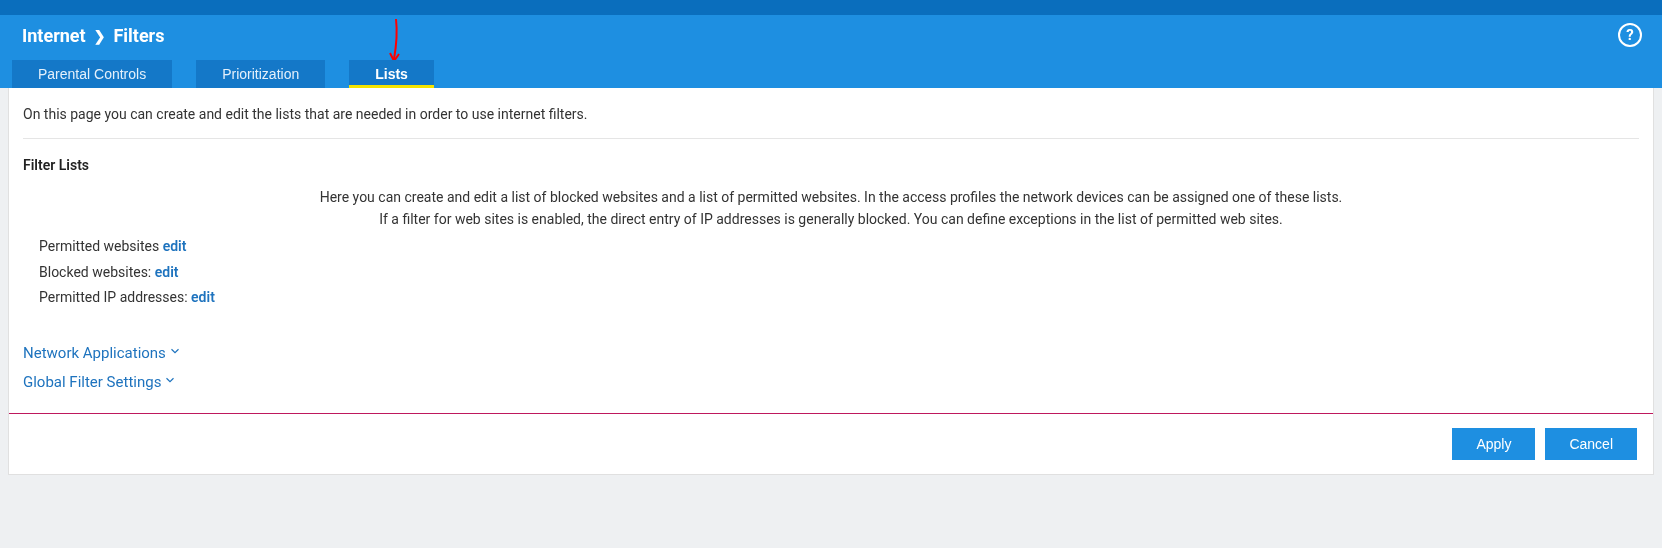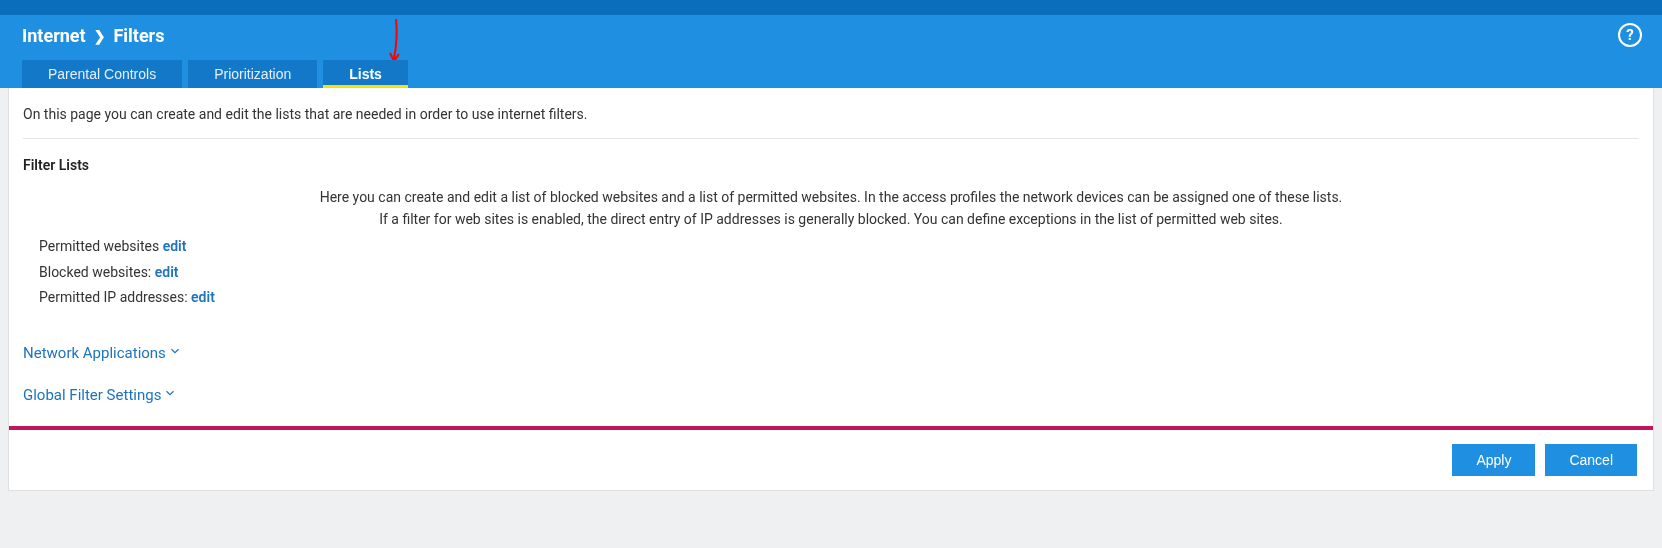--- a/index.html
+++ b/index.html
@@ -40,22 +40,22 @@
       border-radius: 50%;
       display: flex;
       align-items: center;
       justify-content: center;
       font-weight: bold;
       cursor: pointer;
       font-size: 15px;
     }
     .tabs {
       display: flex;
-      gap: 6px;
-      padding: 0 22px;
+      gap: 24px;
+      padding: 0 12px;
     }
     .tab {
       background: #1478c8;
       color: #e4f0fb;
       padding: 6px 26px;
       cursor: pointer;
       font-size: 14px;
       border: none;
       position: relative;
     }
@@ -116,28 +116,28 @@
     .collapsible {
       margin-top: 34px;
       color: #1e73be;
       cursor: pointer;
       display: flex;
       align-items: center;
       gap: 2px;
       font-size: 15px;
     }
     .collapsible + .collapsible {
-      margin-top: 24px;
+      margin-top: 11px;
     }
     .chevron svg {
       width: 14px;
       height: 14px;
     }
     .footer {
-      border-top: 4px solid #be185d;
+      border-top: 1px solid #be185d;
       padding: 14px 16px;
       display: flex;
       justify-content: flex-end;
       gap: 10px;
     }
     .btn {
       background: #1e8fe1;
       color: #fff;
       border: none;
       padding: 8px 24px;

